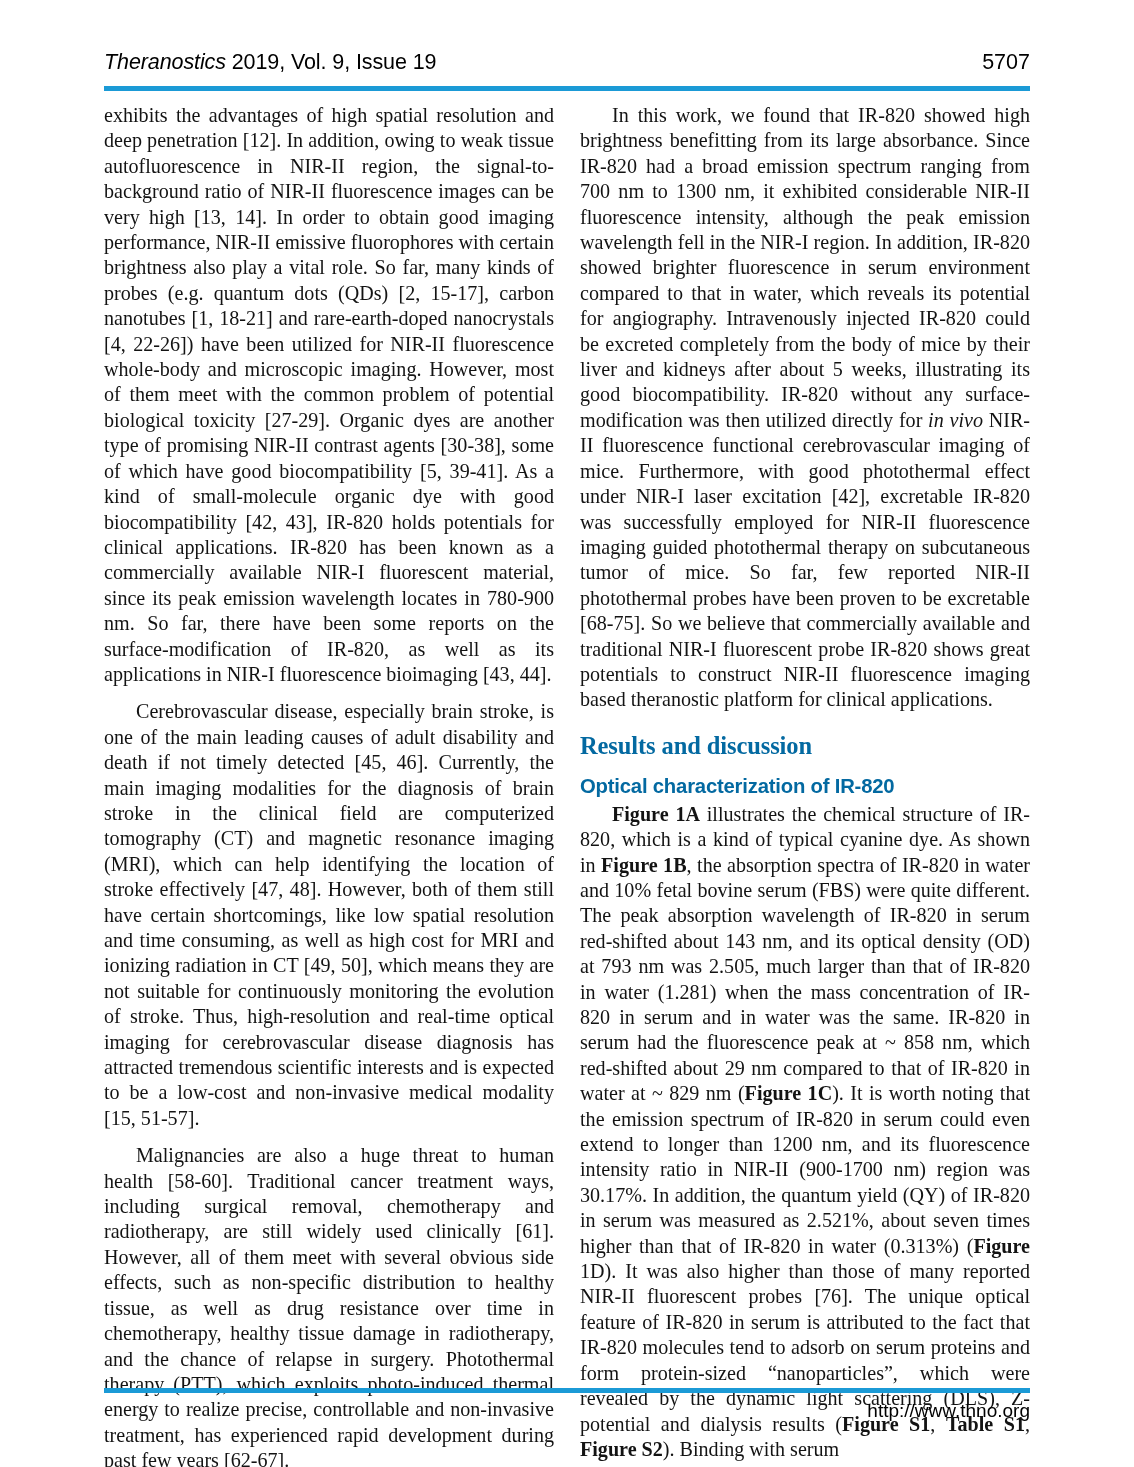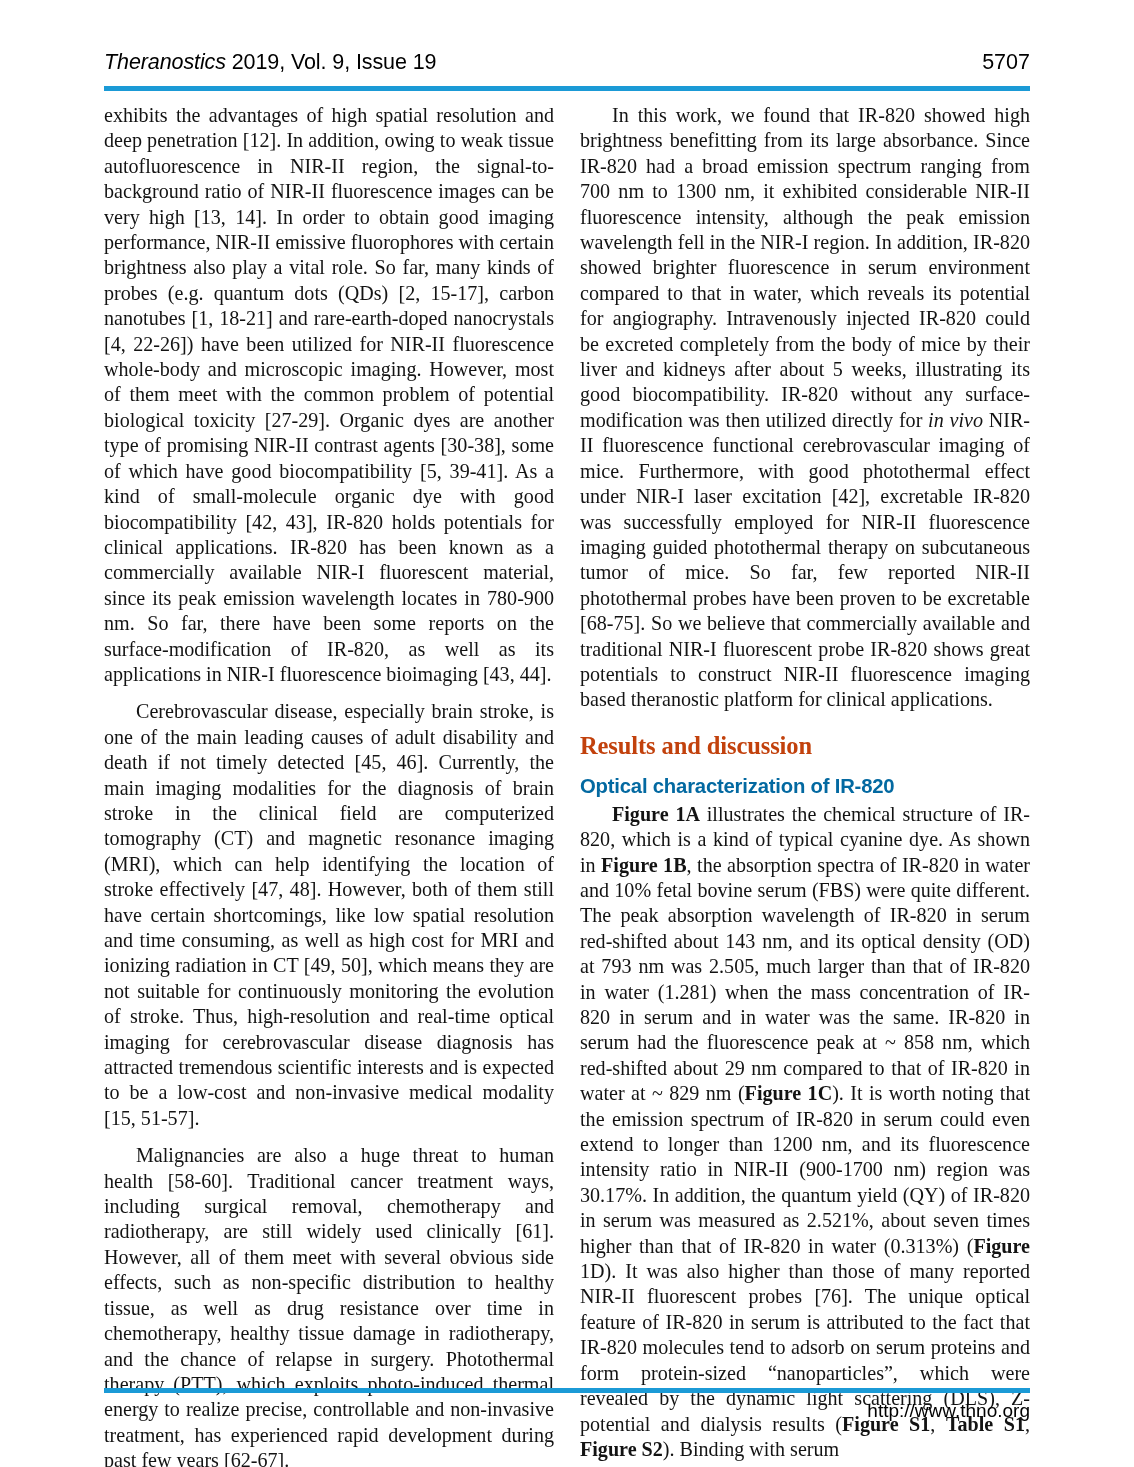--- a/index.html
+++ b/index.html
@@ -98,21 +98,21 @@
 
   em.ital { font-style: italic; }
   b.bold  { font-weight: 700; }
 
   h2.section {
     margin: 18px 0 6px 0;
     font-family: "Liberation Serif", "DejaVu Serif", serif;
     font-size: 24.5px;
     font-weight: 700;
     line-height: 30px;
-    color: #c2410c;
+    color: #0369a1;
     letter-spacing: -0.1px;
   }
   h3.subsection {
     margin: 12px 0 3px 0;
     font-family: "Liberation Sans", "DejaVu Sans", sans-serif;
     font-size: 20.3px;
     font-weight: 700;
     line-height: 26px;
     color: #0369a1;
     letter-spacing: -0.2px;

